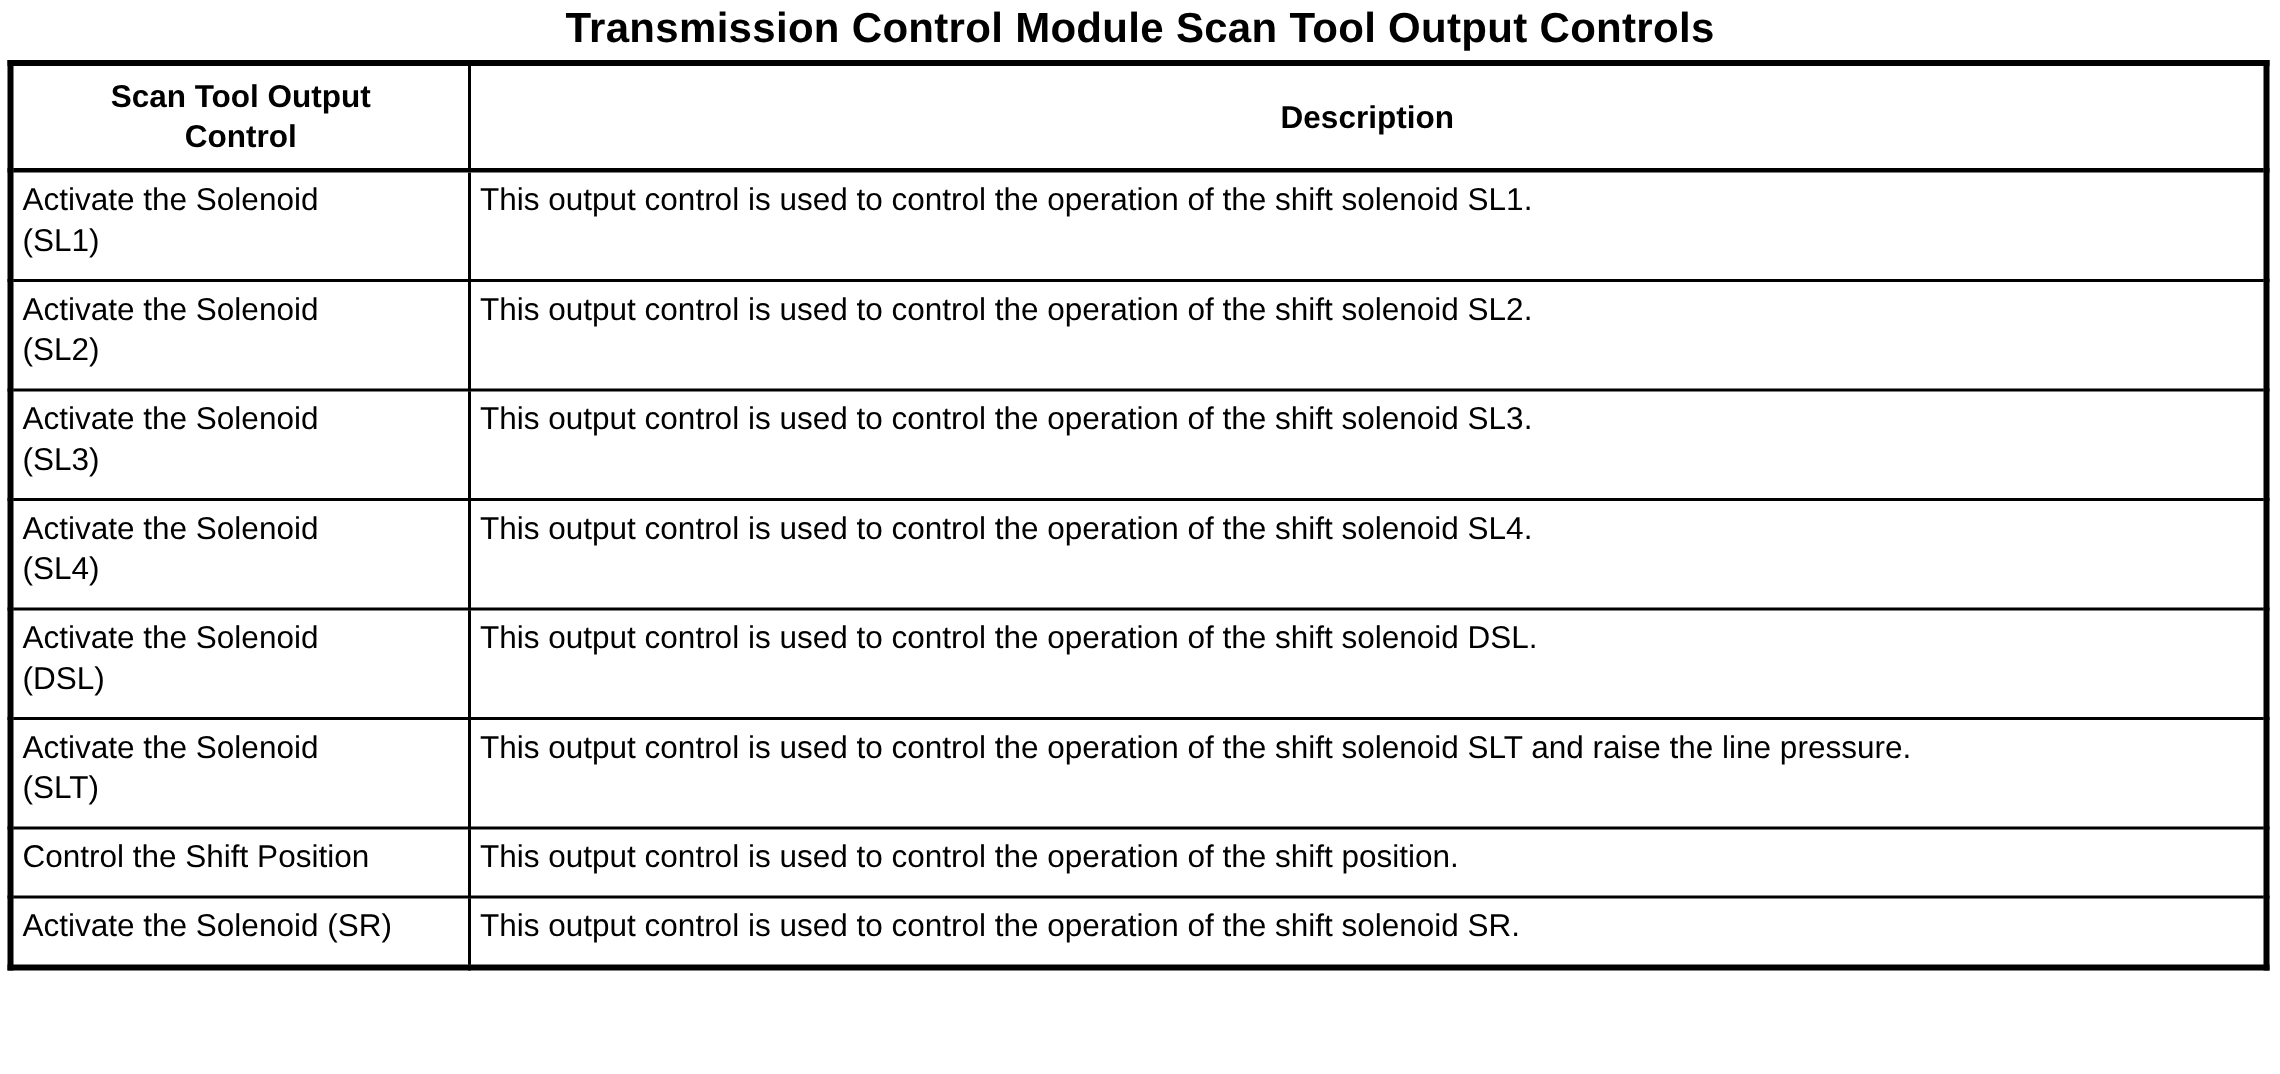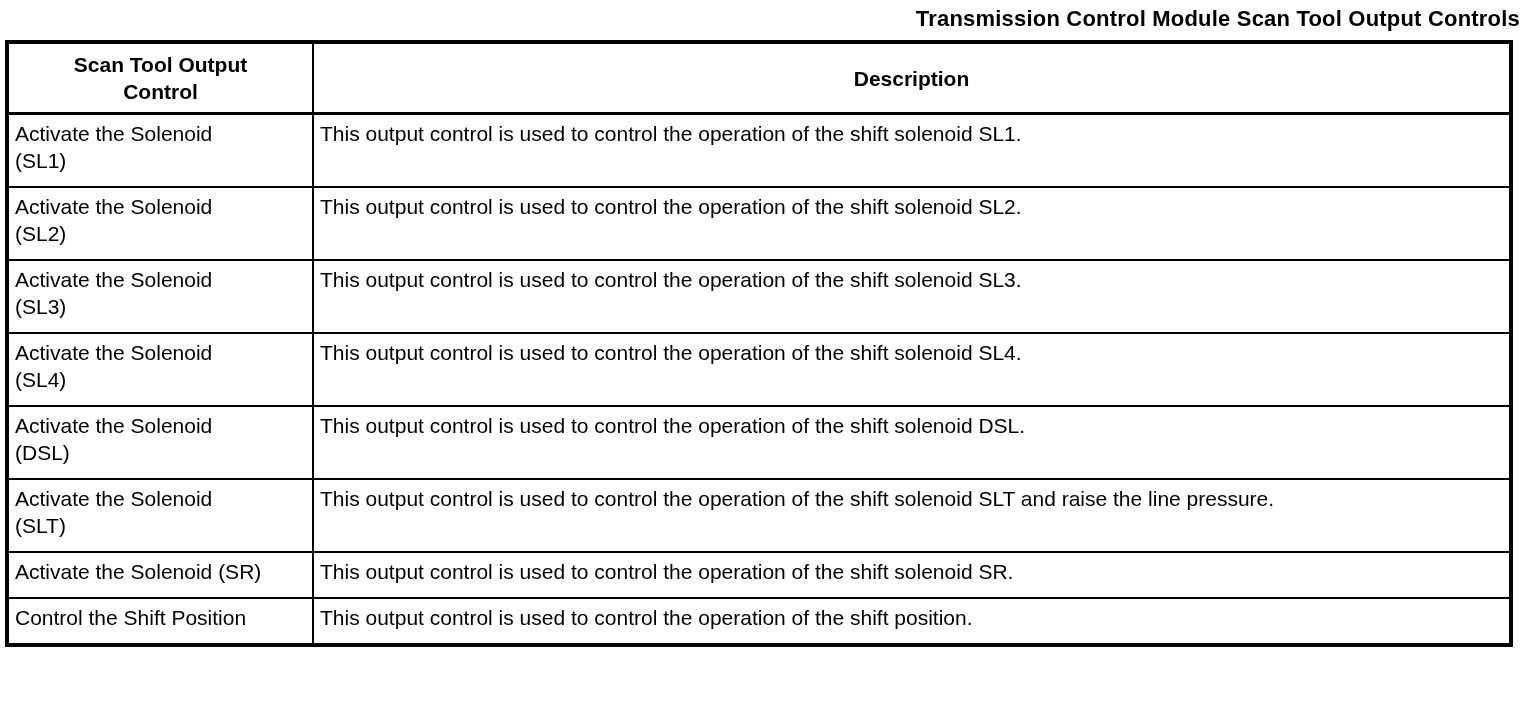--- a/index.html
+++ b/index.html
@@ -11,22 +11,22 @@
     position: relative;
     width: 1520px;
     height: 716px;
     background: #ffffff;
     color: #000000;
     font-family: "Liberation Sans", sans-serif;
     overflow: hidden;
   }
   .title {
     padding-top: 6px;
-    text-align: right;
-    font-size: 22px;
+    text-align: center;
+    font-size: 28px;
     font-weight: bold;
     line-height: 26px;
     letter-spacing: 0.2px;
   }
   table.output-controls {
     border-collapse: collapse;
     table-layout: fixed;
     width: 1508px;
     margin: 8px 0 0 5px;
     border: 4px solid #000000;
@@ -108,24 +108,24 @@
       <td class="description-cell">This output control is used to control the operation of the shift solenoid DSL.</td>
     </tr>
 
     <tr>
       <td class="control-cell">Activate the Solenoid
 (SLT)</td>
       <td class="description-cell">This output control is used to control the operation of the shift solenoid SLT and raise the line pressure.</td>
     </tr>
 
     <tr>
-      <td class="control-cell">Activate the Solenoid (SR)</td>
-      <td class="description-cell">This output control is used to control the operation of the shift solenoid SR.</td>
+      <td class="control-cell">Control the Shift Position</td>
+      <td class="description-cell">This output control is used to control the operation of the shift position.</td>
     </tr>
 
     <tr>
-      <td class="control-cell">Control the Shift Position</td>
-      <td class="description-cell">This output control is used to control the operation of the shift position.</td>
+      <td class="control-cell">Activate the Solenoid (SR)</td>
+      <td class="description-cell">This output control is used to control the operation of the shift solenoid SR.</td>
     </tr>
   </tbody>
   </table>
 
 </div>
 
 </body></html>

